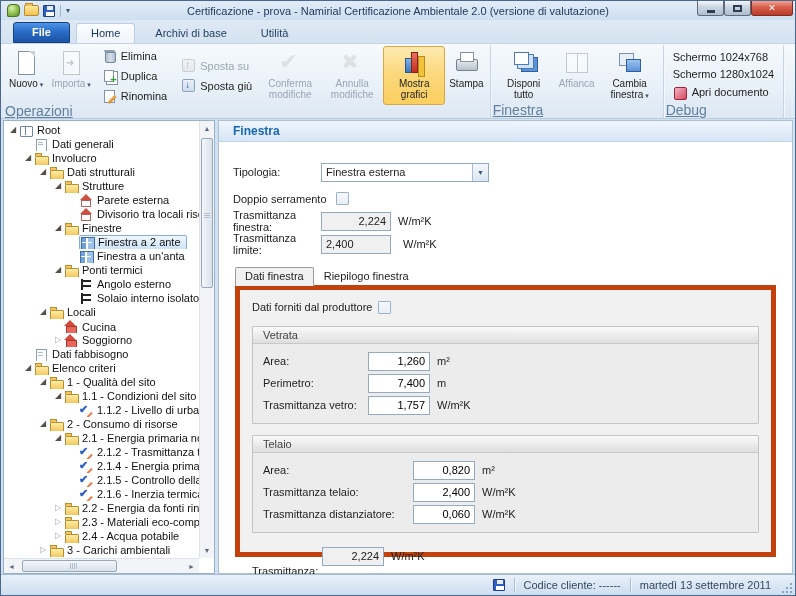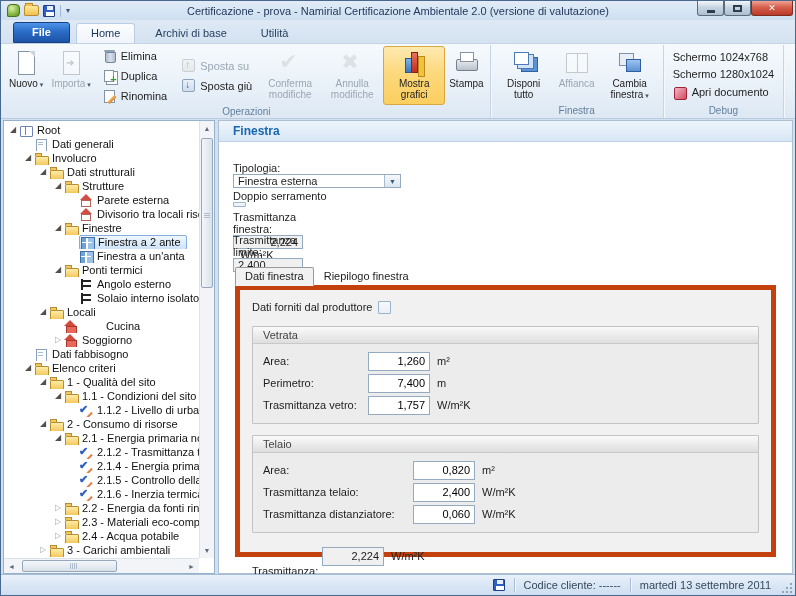--- a/index.html
+++ b/index.html
@@ -33,21 +33,21 @@
                padding:3px 18px 4px; font-weight:bold; }
   .rtab.active { background:linear-gradient(#fbfdfe,#f0f5fb); border:1px solid #b9cde4; border-bottom:none;
                  color:#15355c; }
 
   
   .ribbon { height:75px; background:linear-gradient(#f6fafd,#e8f0f8 60%,#dde8f4);
             border-bottom:1px solid #b9cbde; display:flex; padding:1px 0 0 2px; flex:none; }
   .rgroup { display:flex; flex-direction:column; border-right:1px solid #c6d5e4; box-shadow:1px 0 0 #f4f8fc;
             padding:1px 2px 0; }
   .rrow { display:flex; align-items:stretch; flex:1; }
-  .rlabel { text-align:center; font-size:10px; color:#62809e; height:14px; line-height:13px; }
+  .rlabel { font-size:14px; color:#62809e; height:14px; line-height:13px;text-decoration:underline; }
   .rbtn-large { display:flex; flex-direction:column; align-items:center; justify-content:flex-start;
                 border:1px solid transparent; background:none; font-family:inherit; font-size:10px;
                 color:#1e1e1e; padding:3px 3px 0; min-width:42px; max-width:62px; border-radius:3px; }
   .rbtn-large .rlab { line-height:11px; text-align:center; margin-top:2px; }
   .rbtn-large.dd .rlab::after { content:" ▾"; font-size:7px; color:#44586e; }
   .rbtn-large.hl { background:linear-gradient(#fee9b0,#fcd97e 45%,#fbce5f); border-color:#d8a741; }
   .rbtn-large.dis, .rbtn-small.dis { color:#9aa7b4; }
   .rbtn-large.dis .ric, .rbtn-small.dis .ric { opacity:.45; filter:grayscale(1); }
   .rcol { display:flex; flex-direction:column; justify-content:center; gap:1px; padding:0 2px; }
   .rbtn-small { display:flex; align-items:center; gap:4px; border:1px solid transparent; background:none;
@@ -143,21 +143,21 @@
   .hthumb { position:absolute; top:1px; left:18px; width:95px; height:12px; border:1px solid #98a8bc; border-radius:2px;
             background:linear-gradient(#f4f7fa,#d8e1ea); }
   .hthumb::after { content:""; position:absolute; top:2px; bottom:2px; left:50%; width:7px;
             background:repeating-linear-gradient(90deg,#aebdcd 0 1px, transparent 1px 2px); }
 
   
   .content { flex:1; margin:1px 2px 0 3px; background:#fff; border:1px solid #aebfd2; display:flex; flex-direction:column; min-width:0; }
   .chead { height:21px; flex:none; background:linear-gradient(#eef5fc,#d8e6f5); border-bottom:1px solid #bdd2e8;
            color:#1767b1; font-weight:bold; font-size:12px; display:flex; align-items:center; padding-left:14px; }
   .cbody { flex:1; padding:20px 14px 0; display:flex; flex-direction:column; min-height:0; }
-  .frow { display:flex; height:20px; margin-bottom:3px;flex-direction:column; }
+  .frow { display:flex; align-items:center; height:20px; margin-bottom:3px; }
   .frow .flab { width:88px; flex:none; color:#1e1e1e; }
   .combo { width:168px; height:19px; border:1px solid #93aac1; background:#fff; display:flex; align-items:center; }
   .combo .cval { flex:1; padding:0 4px; }
   .combo .cbtn { width:16px; align-self:stretch; border-left:1px solid #a9bccf; background:linear-gradient(#f4f8fb,#dce6f0);
                  display:flex; align-items:center; justify-content:center; font-size:7px; color:#3c5878; }
   .chk { width:13px; height:13px; border:1px solid #9ab2ca; background:linear-gradient(#f6f9fb,#e9eff5); border-radius:1px; }
   .tinput { height:19px; border:1px solid #93aac1; background:#fff; font-family:inherit; font-size:11px; padding:0 4px; }
   .tinput.ro { background:#f0f0f0; color:#222; }
   .tinput.rt { text-align:right; }
   .unit { margin-left:7px; color:#222; }
@@ -412,21 +412,21 @@
           </div>
           <div class="trow" style="padding-left: 33px;">
             <span class="texp">◢</span>
             <span class="nbox" style="display: flex; align-items: center;">
               <span class="tic t-folder"></span>
               <span class="tlabel">Locali</span>
             </span>
           </div>
           <div class="trow" style="padding-left: 48px;">
             <span class="texp"></span>
-            <span class="nbox" style="display: flex; align-items: center; gap: 24px;">
+            <span class="nbox" style="display: flex; align-items: flex-end;">
               <span class="tic t-house-red"></span>
               <span class="tlabel">Cucina</span>
             </span>
           </div>
           <div class="trow" style="padding-left: 48px;">
             <span class="texp col">▷</span>
             <span class="nbox" style="display: flex; align-items: center;">
               <span class="tic t-house-red"></span>
               <span class="tlabel">Soggiorno</span>
             </span>

